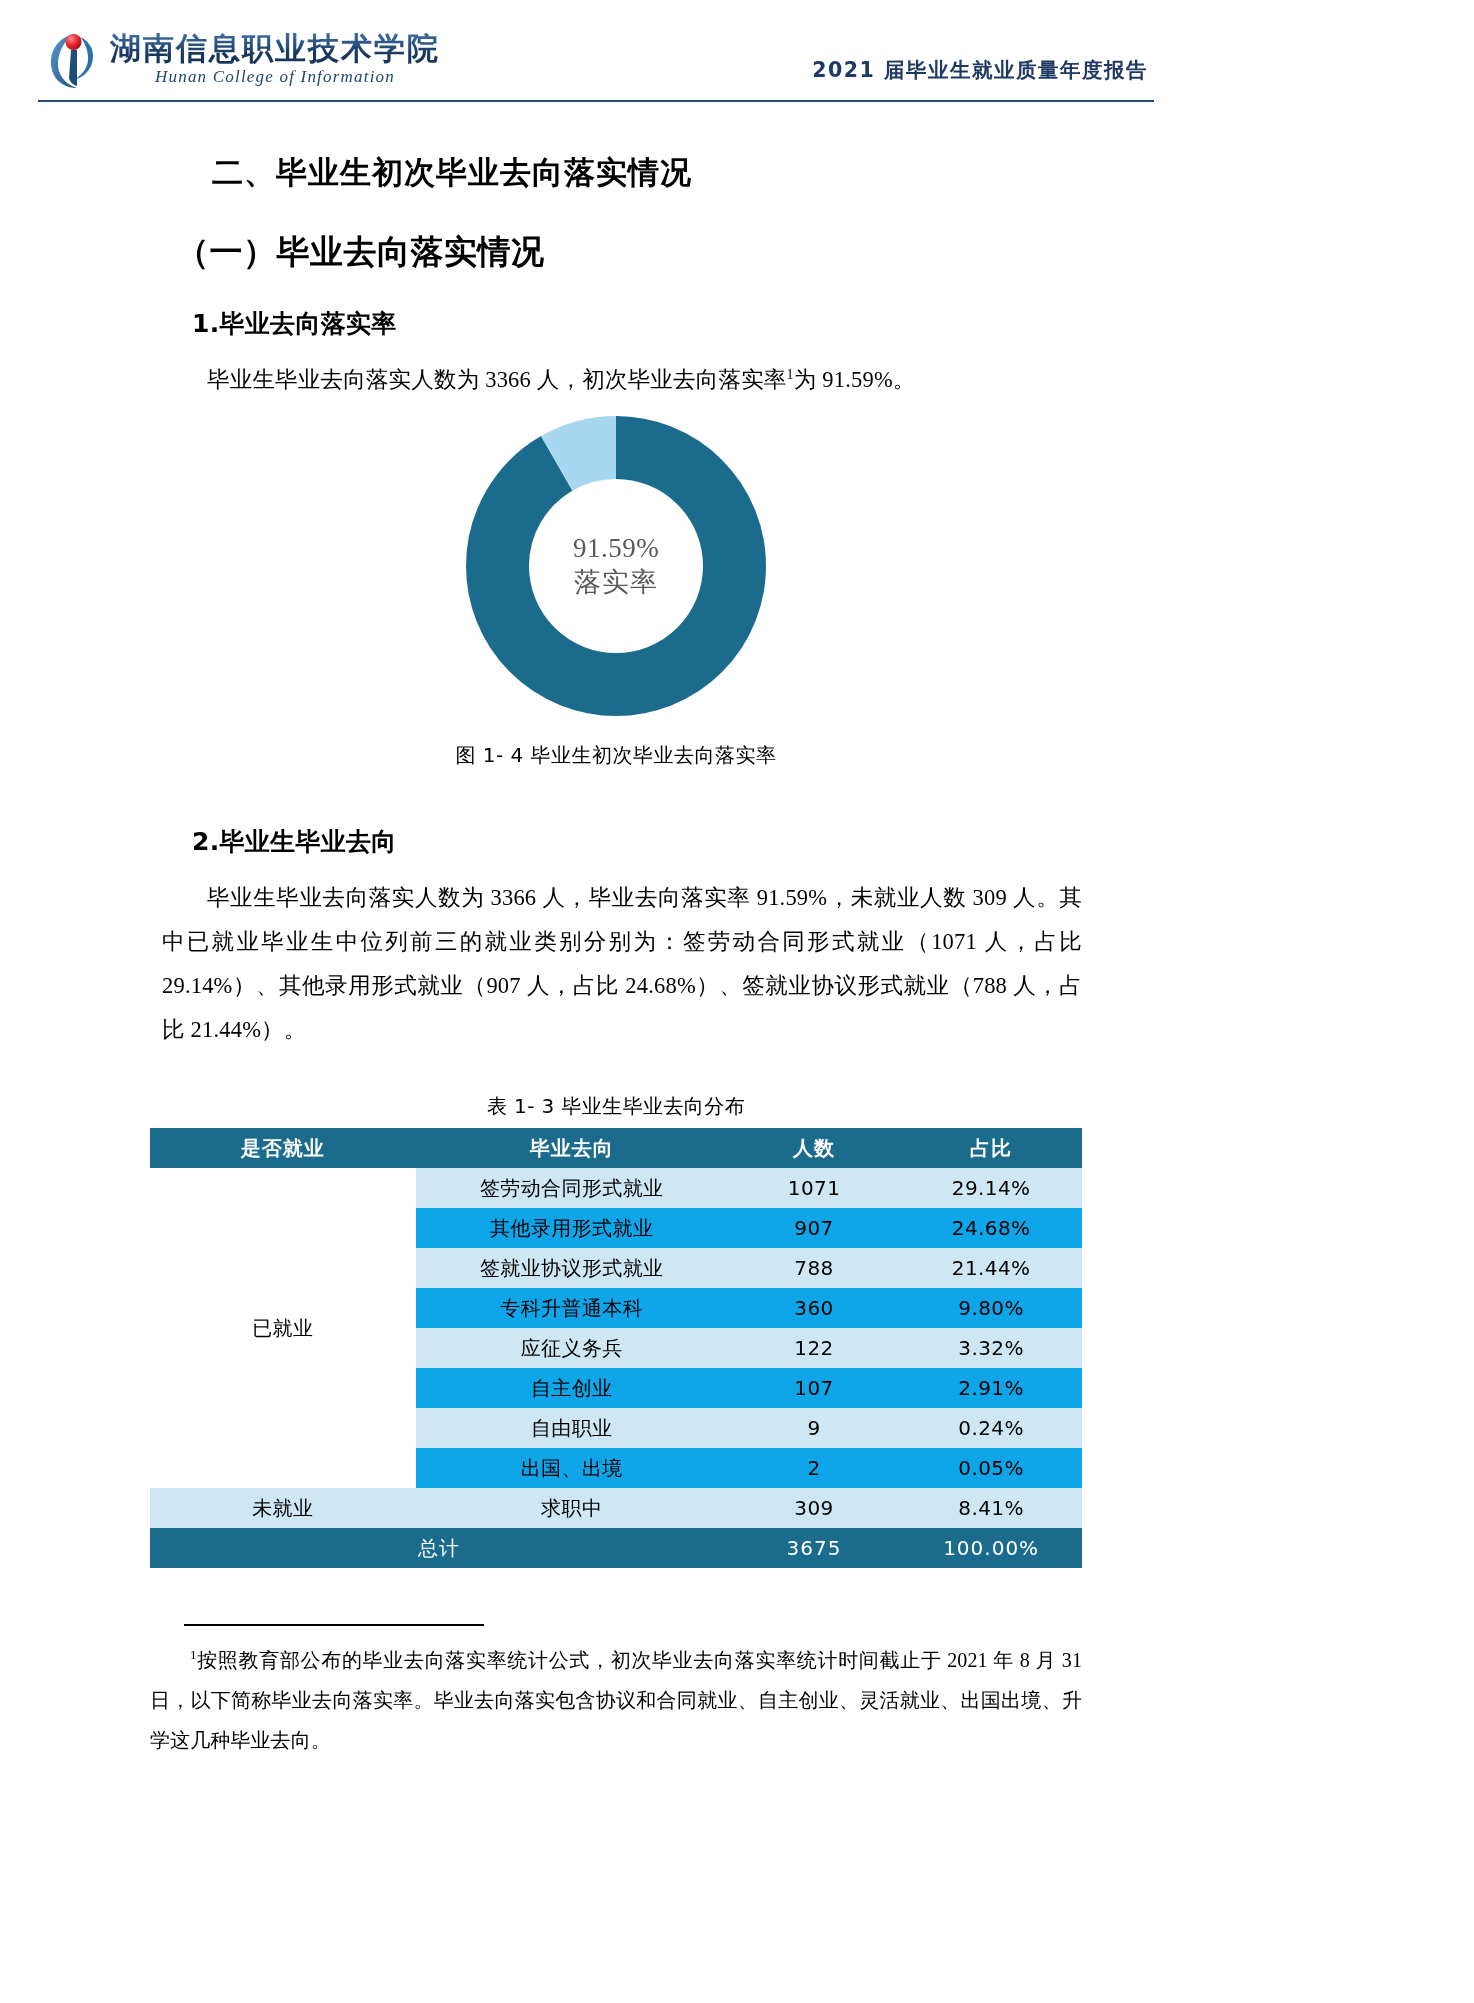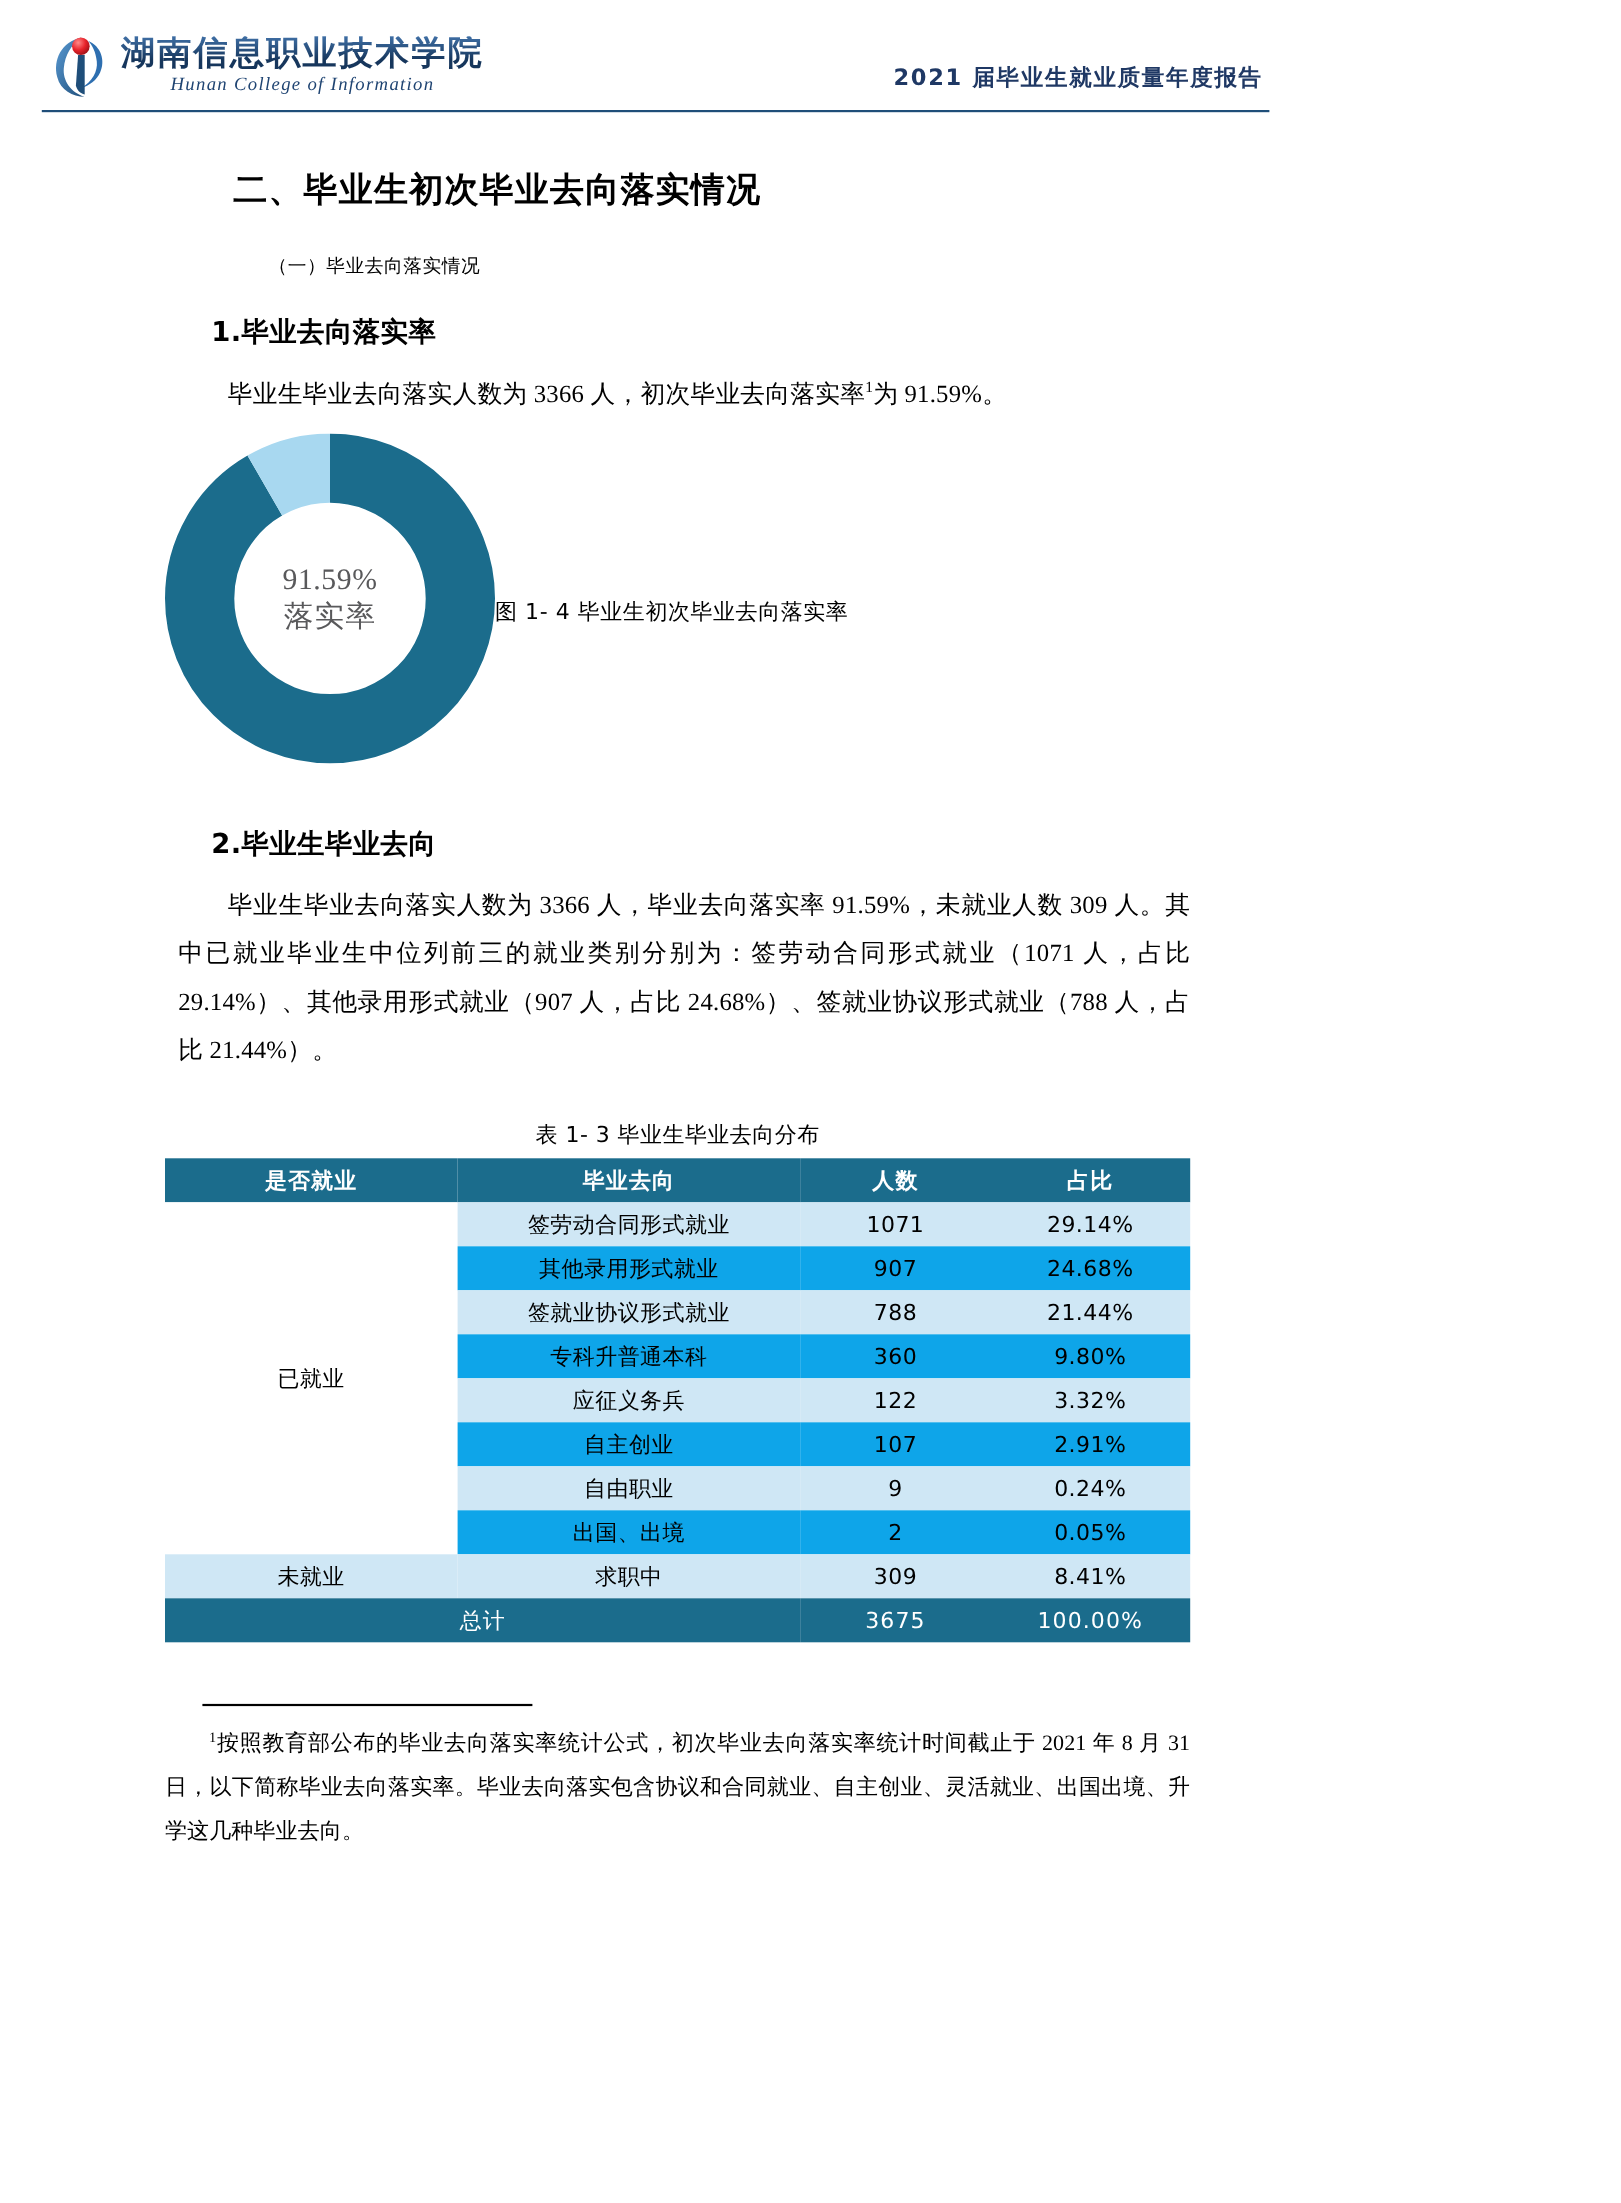--- a/index.html
+++ b/index.html
@@ -99,23 +99,23 @@
 
   h1.sec-title {
     font-family: "DejaVu Serif", "Liberation Serif", serif;
     font-size: 31px;
     font-weight: bold;
     margin: 60px 0 0 62px;
     letter-spacing: 1px;
   }
   h2.sub-title {
     font-family: "DejaVu Serif", "Liberation Serif", serif;
-    font-size: 17px;
-    font-weight: normal;
-    margin: 36px 0 0 94px;
+    font-size: 33px;
+    font-weight: bold;
+    margin: 36px 0 0 26px;
     letter-spacing: 0.5px;
   }
   h3.item-title {
     font-family: "DejaVu Sans", "Liberation Sans", sans-serif;
     font-size: 25px;
     font-weight: bold;
     margin: 32px 0 0 42px;
     letter-spacing: 0.3px;
   }
   p.para {
@@ -125,21 +125,21 @@
     text-align: justify;
     text-indent: 2em;
     letter-spacing: 0.2px;
   }
   sup.fn { font-size: 14px; vertical-align: super; }
 
   
   .chart-wrap {
     margin-top: 14px;
     display: flex;
-    flex-direction: row;
+    flex-direction: column;
     align-items: center;
   }
   .donut {
     position: relative;
     width: 300px;
     height: 300px;
   }
   .donut-center {
     position: absolute;
     left: 0; right: 0; top: 50%;

